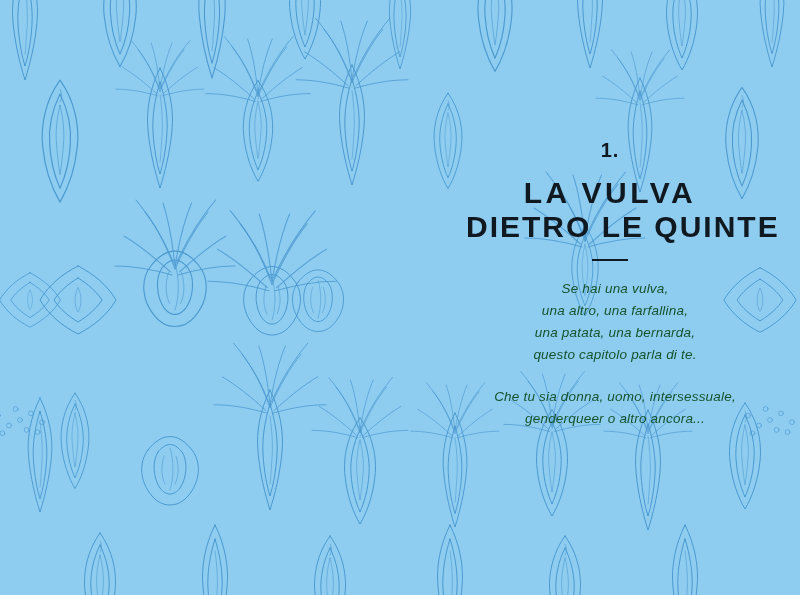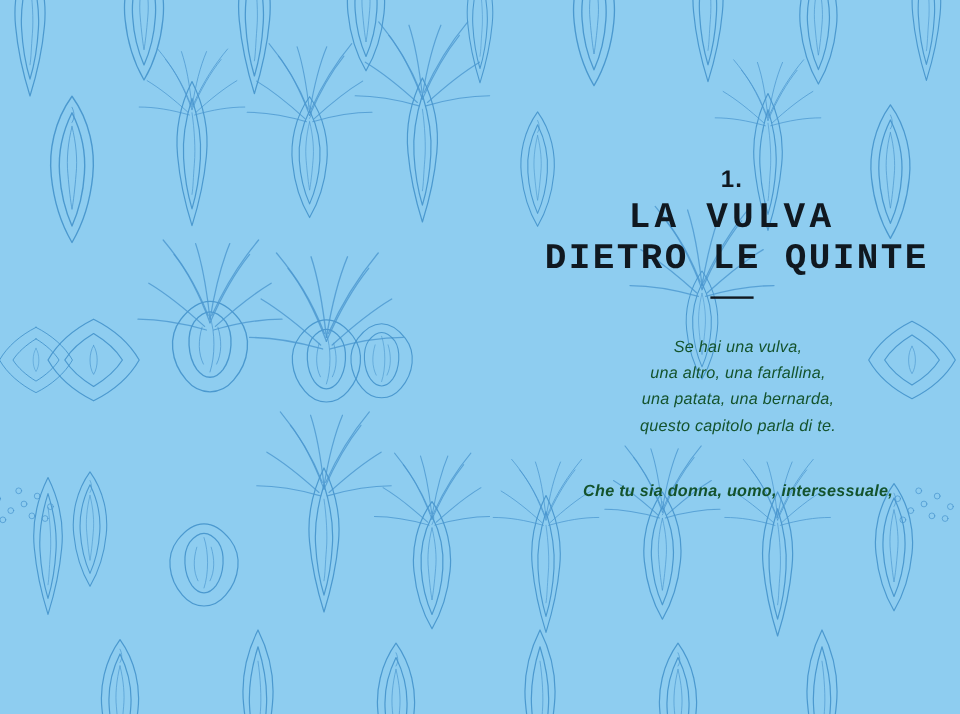--- a/index.html
+++ b/index.html
@@ -39,27 +39,27 @@
   }
   #chapter-number {
     font-family: "Liberation Sans", sans-serif;
     font-size: 20px;
     font-weight: 700;
     letter-spacing: 1px;
     line-height: 1;
     margin-bottom: 6px;
   }
   #chapter-title {
-    font-family: Liberation Mono, monospace;
+    font-family: Liberation Sans, sans-serif;
     font-weight: 700;
     font-size: 31px;
     line-height: 1.12;
     letter-spacing: 2.2px;
     text-transform: uppercase;
-    margin: 4px;
+    margin: 16px;
   }
   #chapter-title .line {
     display: block;
     white-space: nowrap;
   }
   #chapter-title .line-1 { font-size: 30px; letter-spacing: 3.5px; }
   #chapter-title .line-2 { font-size: 30px; letter-spacing: 2.0px; }
 
   #chapter-rule {
     width: 36px;
@@ -75,21 +75,21 @@
     width: 330px;
     text-align: center;
     color: #14532d;
     font-family: "Liberation Sans", sans-serif;
     font-style: italic;
     font-size: 13.5px;
     line-height: 1.62;
     letter-spacing: 0.2px;
   }
   #epigraph .para { margin: 0; }
-  #epigraph .para + .para { margin-top: 33px; font-weight: bold; }
+  #epigraph .para + .para { margin-top: 21px; }
   #epigraph .l { display: block; white-space: nowrap; }
 
   .stroke { fill: none; stroke: #3f8fc9; stroke-width: 1; stroke-linecap: round; stroke-linejoin: round; opacity: .85; }
   .stroke-thin { fill: none; stroke: #4b97cf; stroke-width: .7; stroke-linecap: round; opacity: .8; }
 </style>
 </head>
 <body>
 
 <div id="page">
 
@@ -307,16 +307,17 @@
 
   <div id="epigraph">
     <p class="para">
       <span class="l">Se hai una vulva,</span>
       <span class="l">una altro, una farfallina,</span>
       <span class="l">una patata, una bernarda,</span>
       <span class="l">questo capitolo parla di te.</span>
     </p>
     <p class="para">
       <span class="l">Che tu sia donna, uomo, intersessuale,</span>
+      <span class="l">genderqueer o altro ancora...</span>
     </p>
   </div>
 
 </div>
 
 </body></html>

